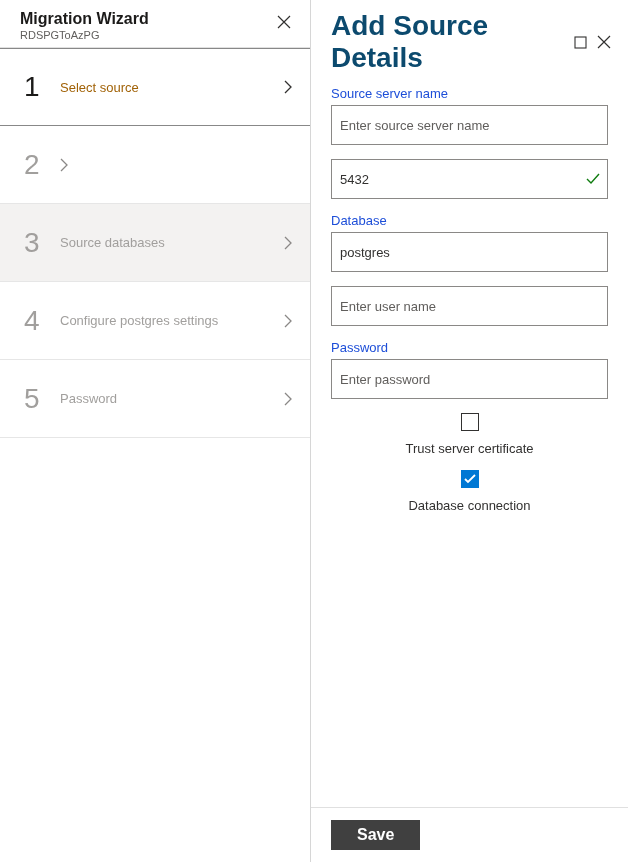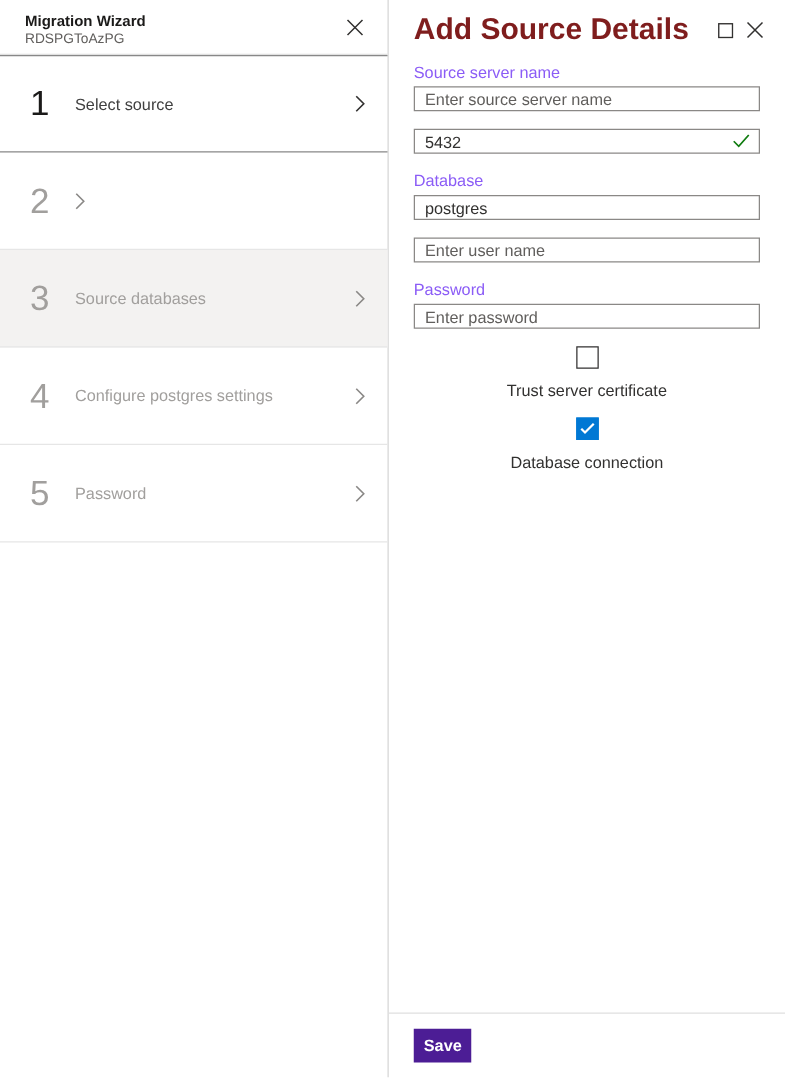--- a/index.html
+++ b/index.html
@@ -22,21 +22,21 @@
     flex-direction: column;
   }
   .left-header {
     display: flex;
     align-items: flex-start;
     justify-content: space-between;
     padding: 10px 14px 6px 20px;
     border-bottom: 1px solid #e0e0e0;
   }
   .left-title {
-    font-size: 12px;
+    font-size: 16px;
     font-weight: 600;
     color: #1b1a19;
   }
   .left-subtitle {
     font-size: 11px;
     color: #605e5c;
     margin-top: 1px;
   }
   .icon-btn {
     width: 24px; height: 24px;
@@ -59,59 +59,59 @@
   .step-num {
     font-size: 28px;
     font-weight: 300;
     width: 20px;
     color: #1b1a19;
   }
   .step.dim .step-num { color: #a19f9d; }
   .step-label {
     flex: 1;
     font-size: 13px;
-    color: #404040;
+    color: #a16207;
   }
   .step.dim .step-label { color: #a19f9d; }
   .step .chev { color: #8a8886; }
   .step.active .chev { color: #323130; }
 
   
   .right {
     flex: 1;
     display: flex;
     flex-direction: column;
   }
   .right-header {
     display: flex;
     align-items: center;
     padding: 10px 12px 8px 20px;
   }
   .right-title {
-    font-size: 24px;
+    font-size: 28px;
     font-weight: 600;
     flex: 1;
-    color: #7f1d1d;
+    color: #0c4a6e;
   }
   .form {
     padding: 4px 20px 0 20px;
     flex: 1;
     overflow: auto;
   }
   .field { margin-bottom: 14px; }
   .field-label {
     font-size: 13px;
-    color: #8b5cf6;
+    color: #1d4ed8;
     margin-bottom: 4px;
     display: block;
   }
   .input-wrap { position: relative; }
   .text-input {
     width: 100%;
-    height: 20px;
+    height: 40px;
     border: 1px solid #8a8886;
     padding: 0 8px;
     font-size: 13px;
     font-family: inherit;
     color: #323130;
     background: #fff;
   }
   .text-input::placeholder { color: #605e5c; }
   .valid-mark {
     position: absolute;
@@ -141,27 +141,27 @@
   }
   .cbox.checked svg { display: block; }
   .cbox svg { display: none; color: #fff; }
   .cbox-label { font-size: 13px; }
 
   .footer {
     border-top: 1px solid #e0e0e0;
     padding: 12px 20px;
   }
   .save-btn {
-    background: #4c1d95;
+    background: #404040;
     color: #fff;
     border: none;
-    font-size: 13px;
+    font-size: 16px;
     font-family: inherit;
     font-weight: 600;
-    padding: 6px 8px;
+    padding: 6px 26px;
     cursor: pointer;
   }
 
   svg { display: block; }
 </style>
 </head>
 <body>
 
 <div class="container">
 

